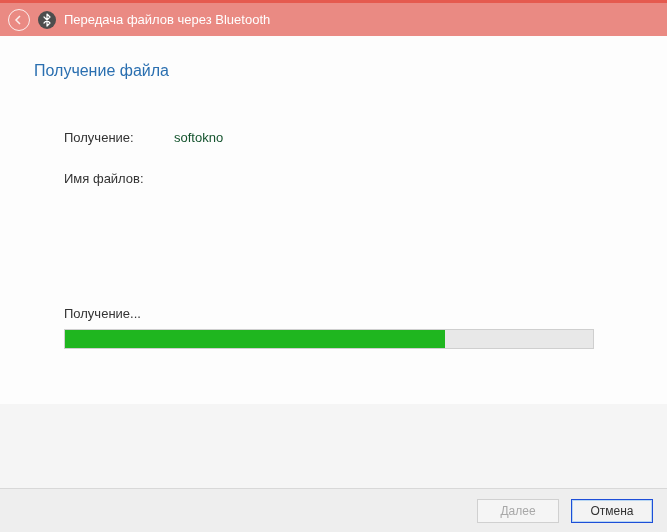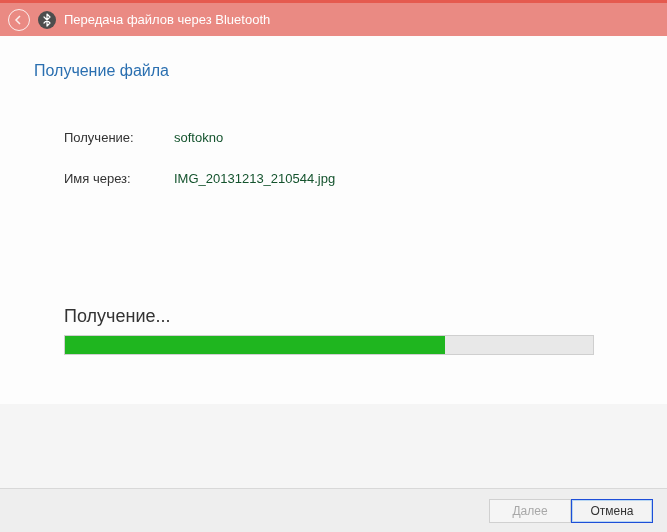--- a/index.html
+++ b/index.html
@@ -70,21 +70,21 @@
     .field-label {
       width: 110px;
       flex-shrink: 0;
     }
     .field-value { color: #14532d; }
     .progress-section {
       padding-left: 30px;
       margin-top: 120px;
     }
     .progress-label {
-      font-size: 18px;
+      font-size: 13px;
       color: #333;
       margin-bottom: 8px;
     }
     .progress-bar {
       width: 530px;
       height: 20px;
       background: #e8e8e8;
       border: 1px solid #cfcfcf;
       position: relative;
     }
@@ -97,21 +97,21 @@
       bottom: 0;
       left: 0;
       right: 0;
       height: 44px;
       background: #eeeeee;
       border-top: 1px solid #d8d8d8;
       display: flex;
       align-items: center;
       justify-content: flex-end;
       padding: 0 14px;
-      gap: 0;
+      gap: 12px;
     }
     .btn {
       min-width: 82px;
       height: 24px;
       font-size: 12px;
       background: #f3f3f3;
       border: 1px solid #b5b5b5;
       color: #333;
       cursor: pointer;
       padding: 0 12px;
@@ -146,22 +146,21 @@
 
 <div class="content">
   <div class="heading">Получение файла</div>
 
   <div class="field-row">
     <div class="field-label">Получение:</div>
     <div class="field-value">softokno</div>
   </div>
 
   <div class="field-row">
-    <div class="field-label">Имя через:</div>
-    <div class="field-value">IMG_20131213_210544.jpg</div>
+    <div class="field-label">Имя файлов:</div>
   </div>
 
   <div class="progress-section">
     <div class="progress-label">Получение...</div>
     <div class="progress-bar">
       <div class="progress-fill" style="width:72%"></div>
     </div>
   </div>
 </div>
 

